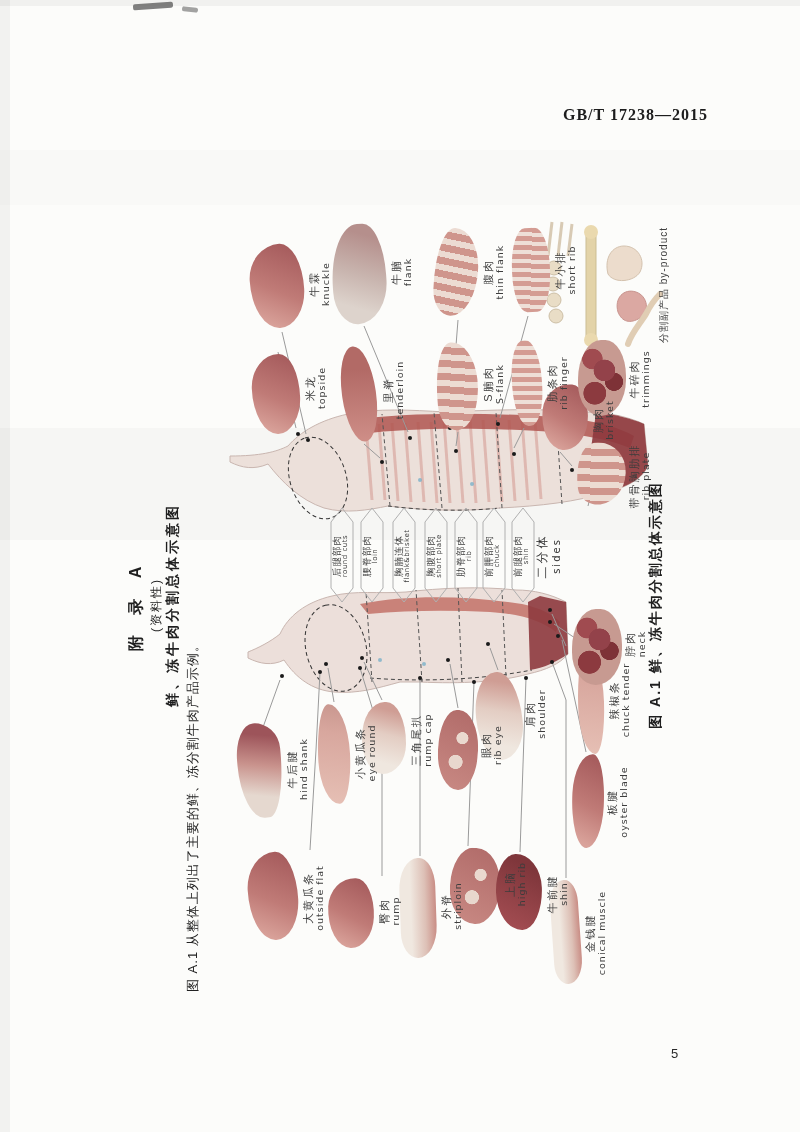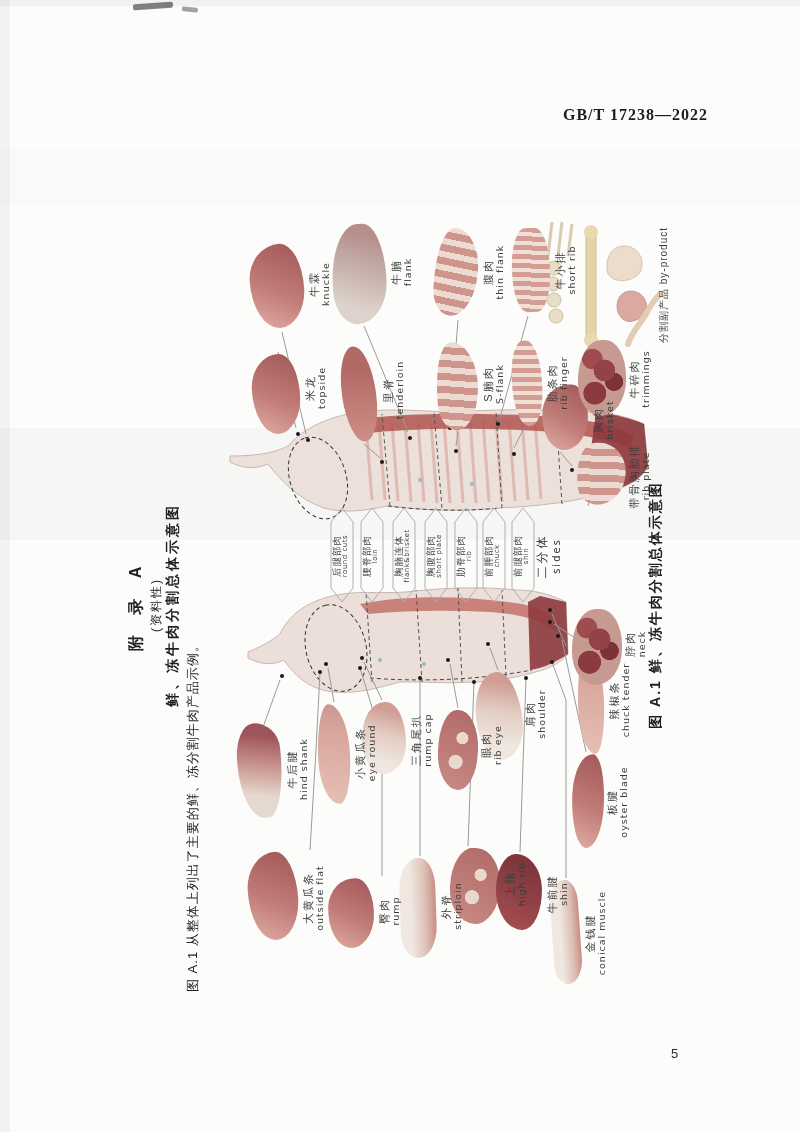--- a/index.html
+++ b/index.html
@@ -61,21 +61,21 @@
 
 <div class="page">
 
   <div class="edge-left"></div>
   <div class="edge-top"></div>
   <div class="band1"></div>
   <div class="band2"></div>
   <div class="mark1"></div>
   <div class="mark2"></div>
 
-  <div class="doc-number">GB/T 17238—2022</div>
+  <div class="doc-number">GB/T 17238—2015</div>
   <div class="page-number">5</div>
 
   <div class="landscape">
 
     <div class="t1">附 录 A</div>
     <div class="t2">(资料性)</div>
     <div class="t3">鲜、冻牛肉分割总体示意图</div>
     <div class="intro">图 A.1 从整体上列出了主要的鲜、冻分割牛肉产品示例。</div>
 
     <svg class="figsvg" width="790" height="570" viewBox="0 0 790 570">

